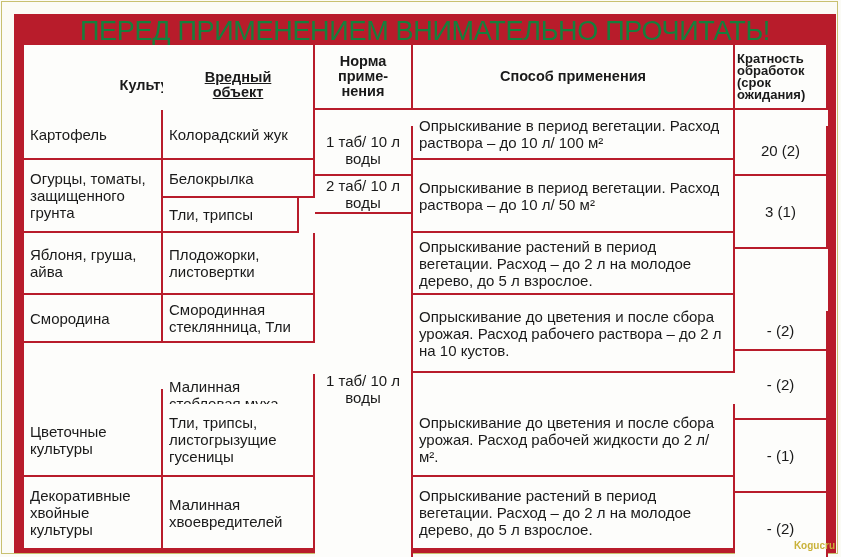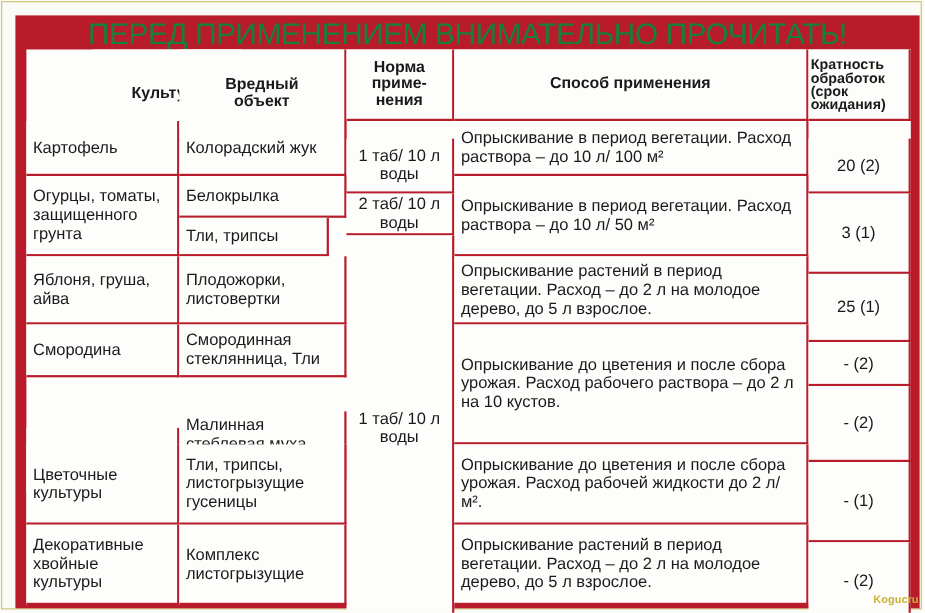--- a/index.html
+++ b/index.html
@@ -19,21 +19,21 @@
 
 <div class="outer"></div>
 <div class="frame"></div>
 <div class="title">ПЕРЕД ПРИМЕНЕНИЕМ ВНИМАТЕЛЬНО ПРОЧИТАТЬ!</div>
 
 <div class="grid">
 
   <div class="cell hdr" style="left:16px;top:0;width:139px;height:83px;margin-left:44px;">
       <span>Культура</span>
     </div>
-  <div class="cell hdr" style="left:139px;top:0;width:152px;height:82px;">
+  <div class="cell hdr" style="left:139px;top:0;width:152px;height:82px;text-decoration:underline;">
       <span style="width:90px">Вредный объект</span>
     </div>
   <div class="cell hdr" style="left:291px;top:0;width:98px;height:65px;padding:10px 10px;">
       <span style="width:60px">Норма приме-нения</span>
     </div>
   <div class="cell hdr" style="left:389px;top:0;width:322px;height:65px;">
       <span>Способ применения</span>
     </div>
   <div class="cell hdr" style="left:711px;top:0;width:93px;height:65px;padding:0 2px;text-align:left;justify-content:flex-start;font-size:13px;line-height:12px;">
       <span style="width:86px">Кратность обработок (срок ожидания)</span>
@@ -80,32 +80,29 @@
 
   <div class="cell" style="left:0;top:188px;width:139px;height:62px;">
       <span>Яблоня, груша, айва</span>
     </div>
   <div class="cell" style="left:139px;top:188px;width:152px;height:62px;">
       <span>Плодожорки, листовертки</span>
     </div>
   <div class="cell" style="left:389px;top:188px;width:322px;height:62px;">
       <span>Опрыскивание растений в период вегетации. Расход – до 2 л на молодое дерево, до 5 л взрослое.</span>
     </div>
-  <div class="cell ctr" style="left:711px;top:188px;width:93px;height:62px;">
-      <span>25 (1)</span>
-    </div>
 
   <div class="cell" style="left:0;top:250px;width:139px;height:48px;">
       <span>Смородина</span>
     </div>
   <div class="cell" style="left:139px;top:250px;width:152px;height:48px;">
       <span>Смородинная стеклянница, Тли</span>
     </div>
 
-  <div class="cell" style="left:389px;top:250px;width:322px;height:109px;">
+  <div class="cell" style="left:389px;top:250px;width:322px;height:78px;">
       <span>Опрыскивание до цветения и после сбора урожая. Расход рабочего раствора – до 2 л на 10 кустов.</span>
     </div>
   <div class="cell ctr" style="left:711px;top:250px;width:93px;height:40px;">
       <span>- (2)</span>
     </div>
 
   <div class="cell" style="left:0;top:298px;width:139px;height:61px;margin-top:46px;">
       <span>Малина</span>
     </div>
   <div class="cell" style="left:139px;top:302px;width:152px;height:61px;margin-top:27px;">
@@ -125,21 +122,21 @@
       <span>Опрыскивание до цветения и после сбора урожая. Расход рабочей жидкости до 2 л/м².</span>
     </div>
   <div class="cell ctr" style="left:711px;top:359px;width:93px;height:73px;">
       <span>- (1)</span>
     </div>
 
   <div class="cell" style="left:0;top:432px;width:139px;height:73px;">
       <span>Декоративные хвойные культуры</span>
     </div>
   <div class="cell" style="left:139px;top:432px;width:152px;height:73px;">
-      <span>Комплекс листогрызущие</span>
+      <span>Малинная хвоевредителей</span>
     </div>
   <div class="cell" style="left:389px;top:432px;width:322px;height:73px;">
       <span>Опрыскивание растений в период вегетации. Расход – до 2 л на молодое дерево, до 5 л взрослое.</span>
     </div>
   <div class="cell ctr" style="left:711px;top:432px;width:93px;height:73px;">
       <span>- (2)</span>
     </div>
 </div>
 
 <div class="wm">Kogucru</div>

